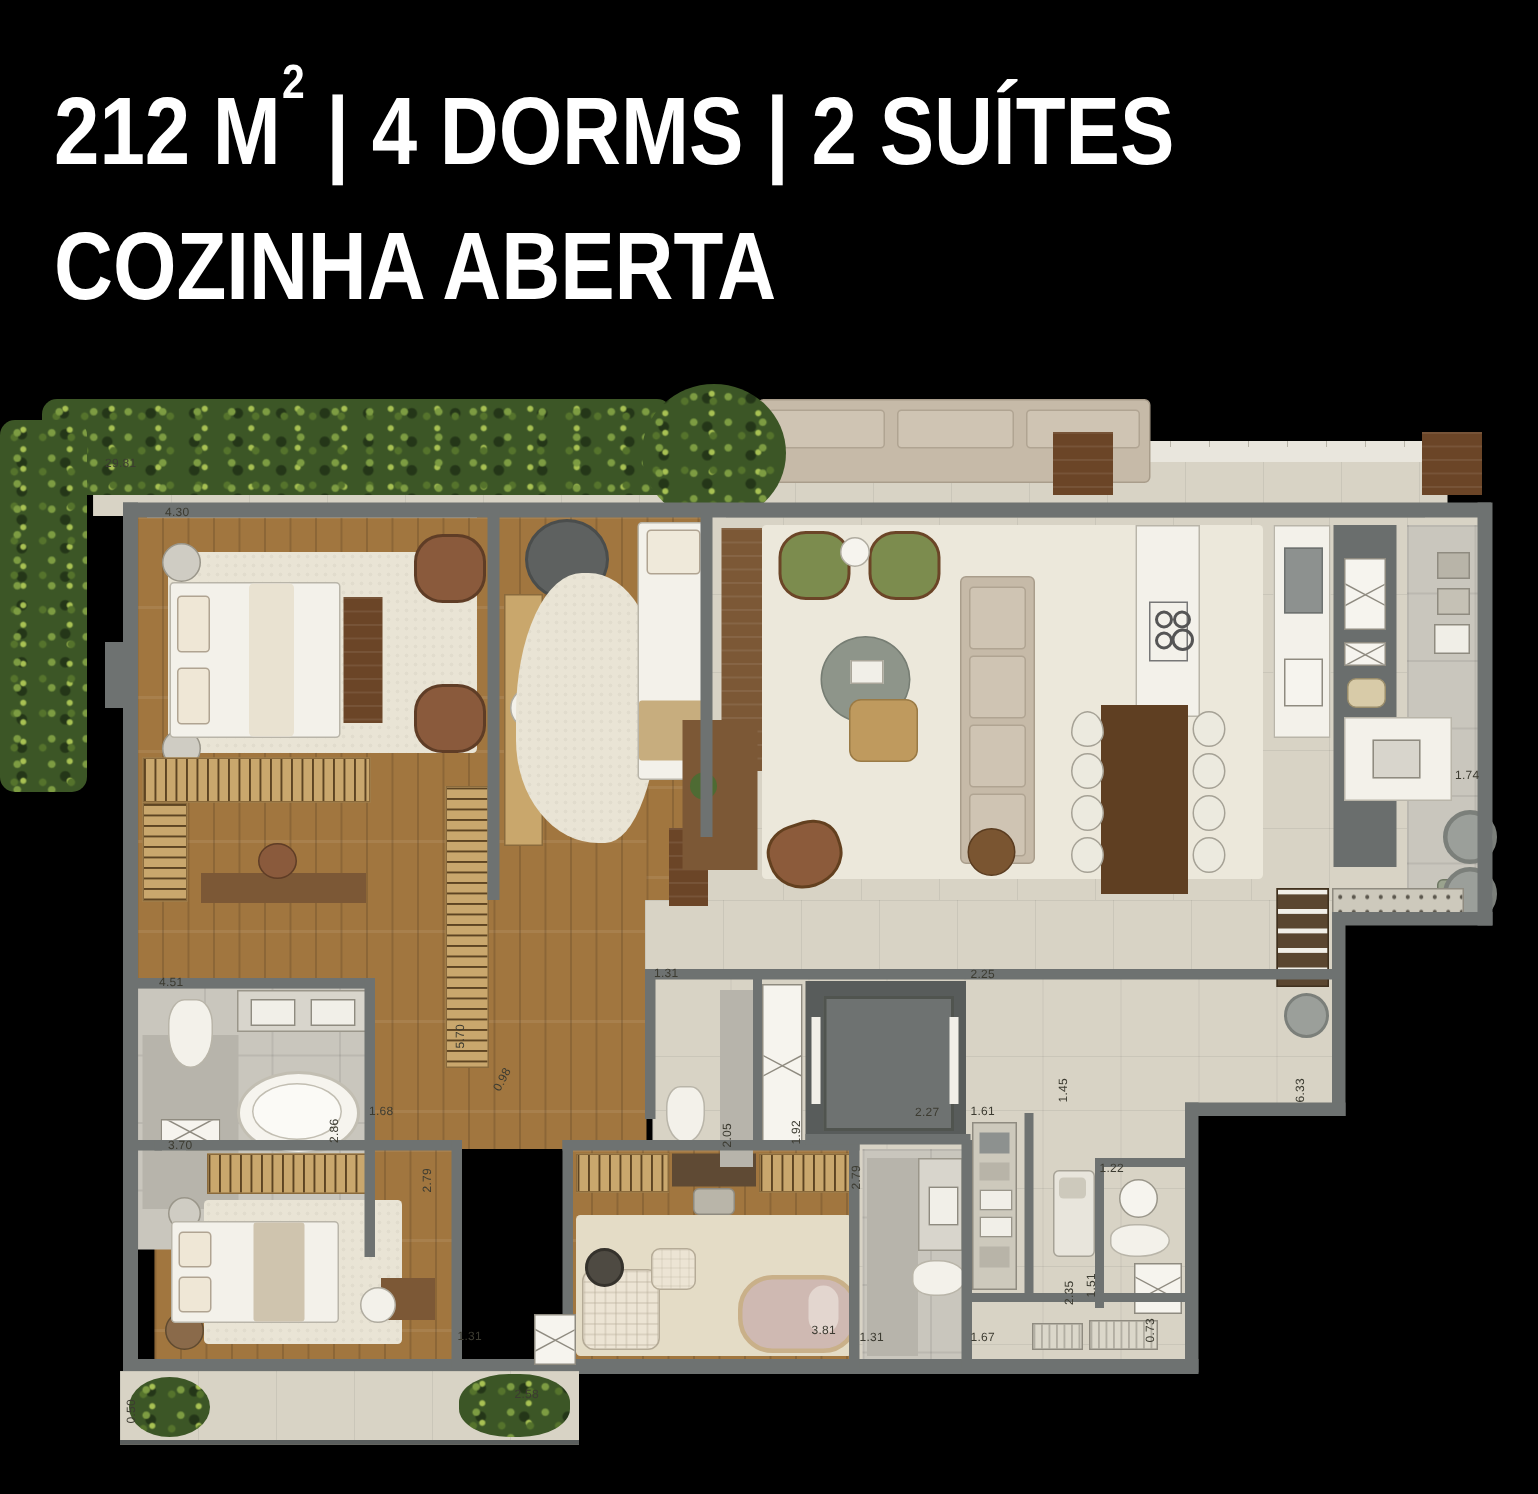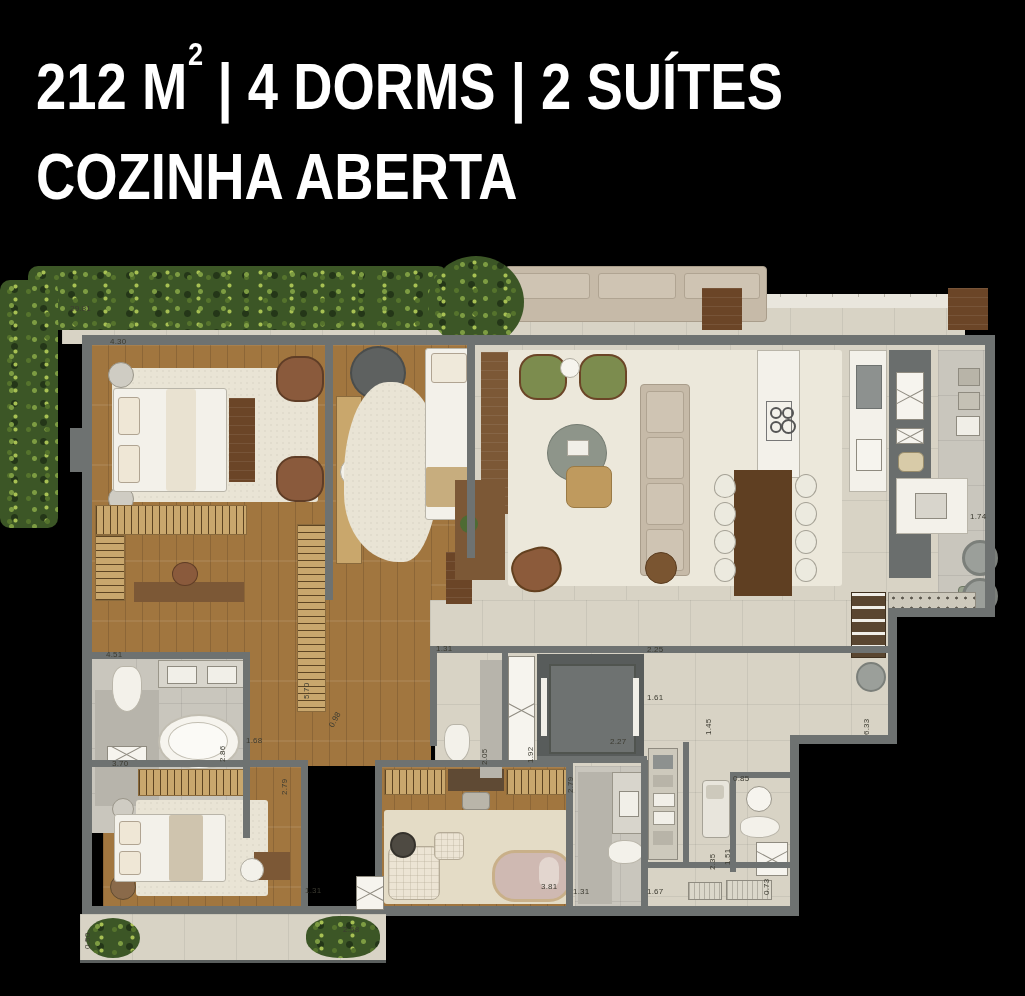--- a/index.html
+++ b/index.html
@@ -293,23 +293,23 @@
       <span class="dim" style="left: 311px; top: 690px; transform: rotate(-90deg);">5.70</span>
       <span class="dim" style="left: 335px; top: 720px; transform: rotate(-62deg);">0.98</span>
       <span class="dim" style="left: 436px; top: 644px;">1.31</span>
       <span class="dim" style="left: 489px; top: 756px; transform: rotate(-90deg);">2.05</span>
       <span class="dim" style="left: 535px; top: 754px; transform: rotate(-90deg);">1.92</span>
       <span class="dim" style="left: 610px; top: 737px;">2.27</span>
       <span class="dim" style="left: 647px; top: 645px;">2.25</span>
       <span class="dim" style="left: 713px; top: 726px; transform: rotate(-90deg);">1.45</span>
       <span class="dim" style="left: 871px; top: 726px; transform: rotate(-90deg);">6.33</span>
       <span class="dim" style="left: 970px; top: 512px;">1.74</span>
-      <span class="dim" style="left: 647px; top: 693px;">1.61</span>
+      <span class="dim" style="left: 647px; top: 736px;">1.61</span>
       <span class="dim" style="left: 575px; top: 784px; transform: rotate(-90deg);">2.79</span>
       <span class="dim" style="left: 541px; top: 882px;">3.81</span>
       <span class="dim" style="left: 573px; top: 887px;">1.31</span>
       <span class="dim" style="left: 647px; top: 887px;">1.67</span>
-      <span class="dim" style="left: 733px; top: 774px;">0.85</span>
+      <span class="dim" style="left: 733px; top: 774px;">1.22</span>
       <span class="dim" style="left: 732px; top: 856px; transform: rotate(-90deg);">1.51</span>
       <span class="dim" style="left: 717px; top: 861px; transform: rotate(-90deg);">2.35</span>
       <span class="dim" style="left: 771px; top: 886px; transform: rotate(-90deg);">0.73</span>
     </div>
 </div>
 
 </body></html>

